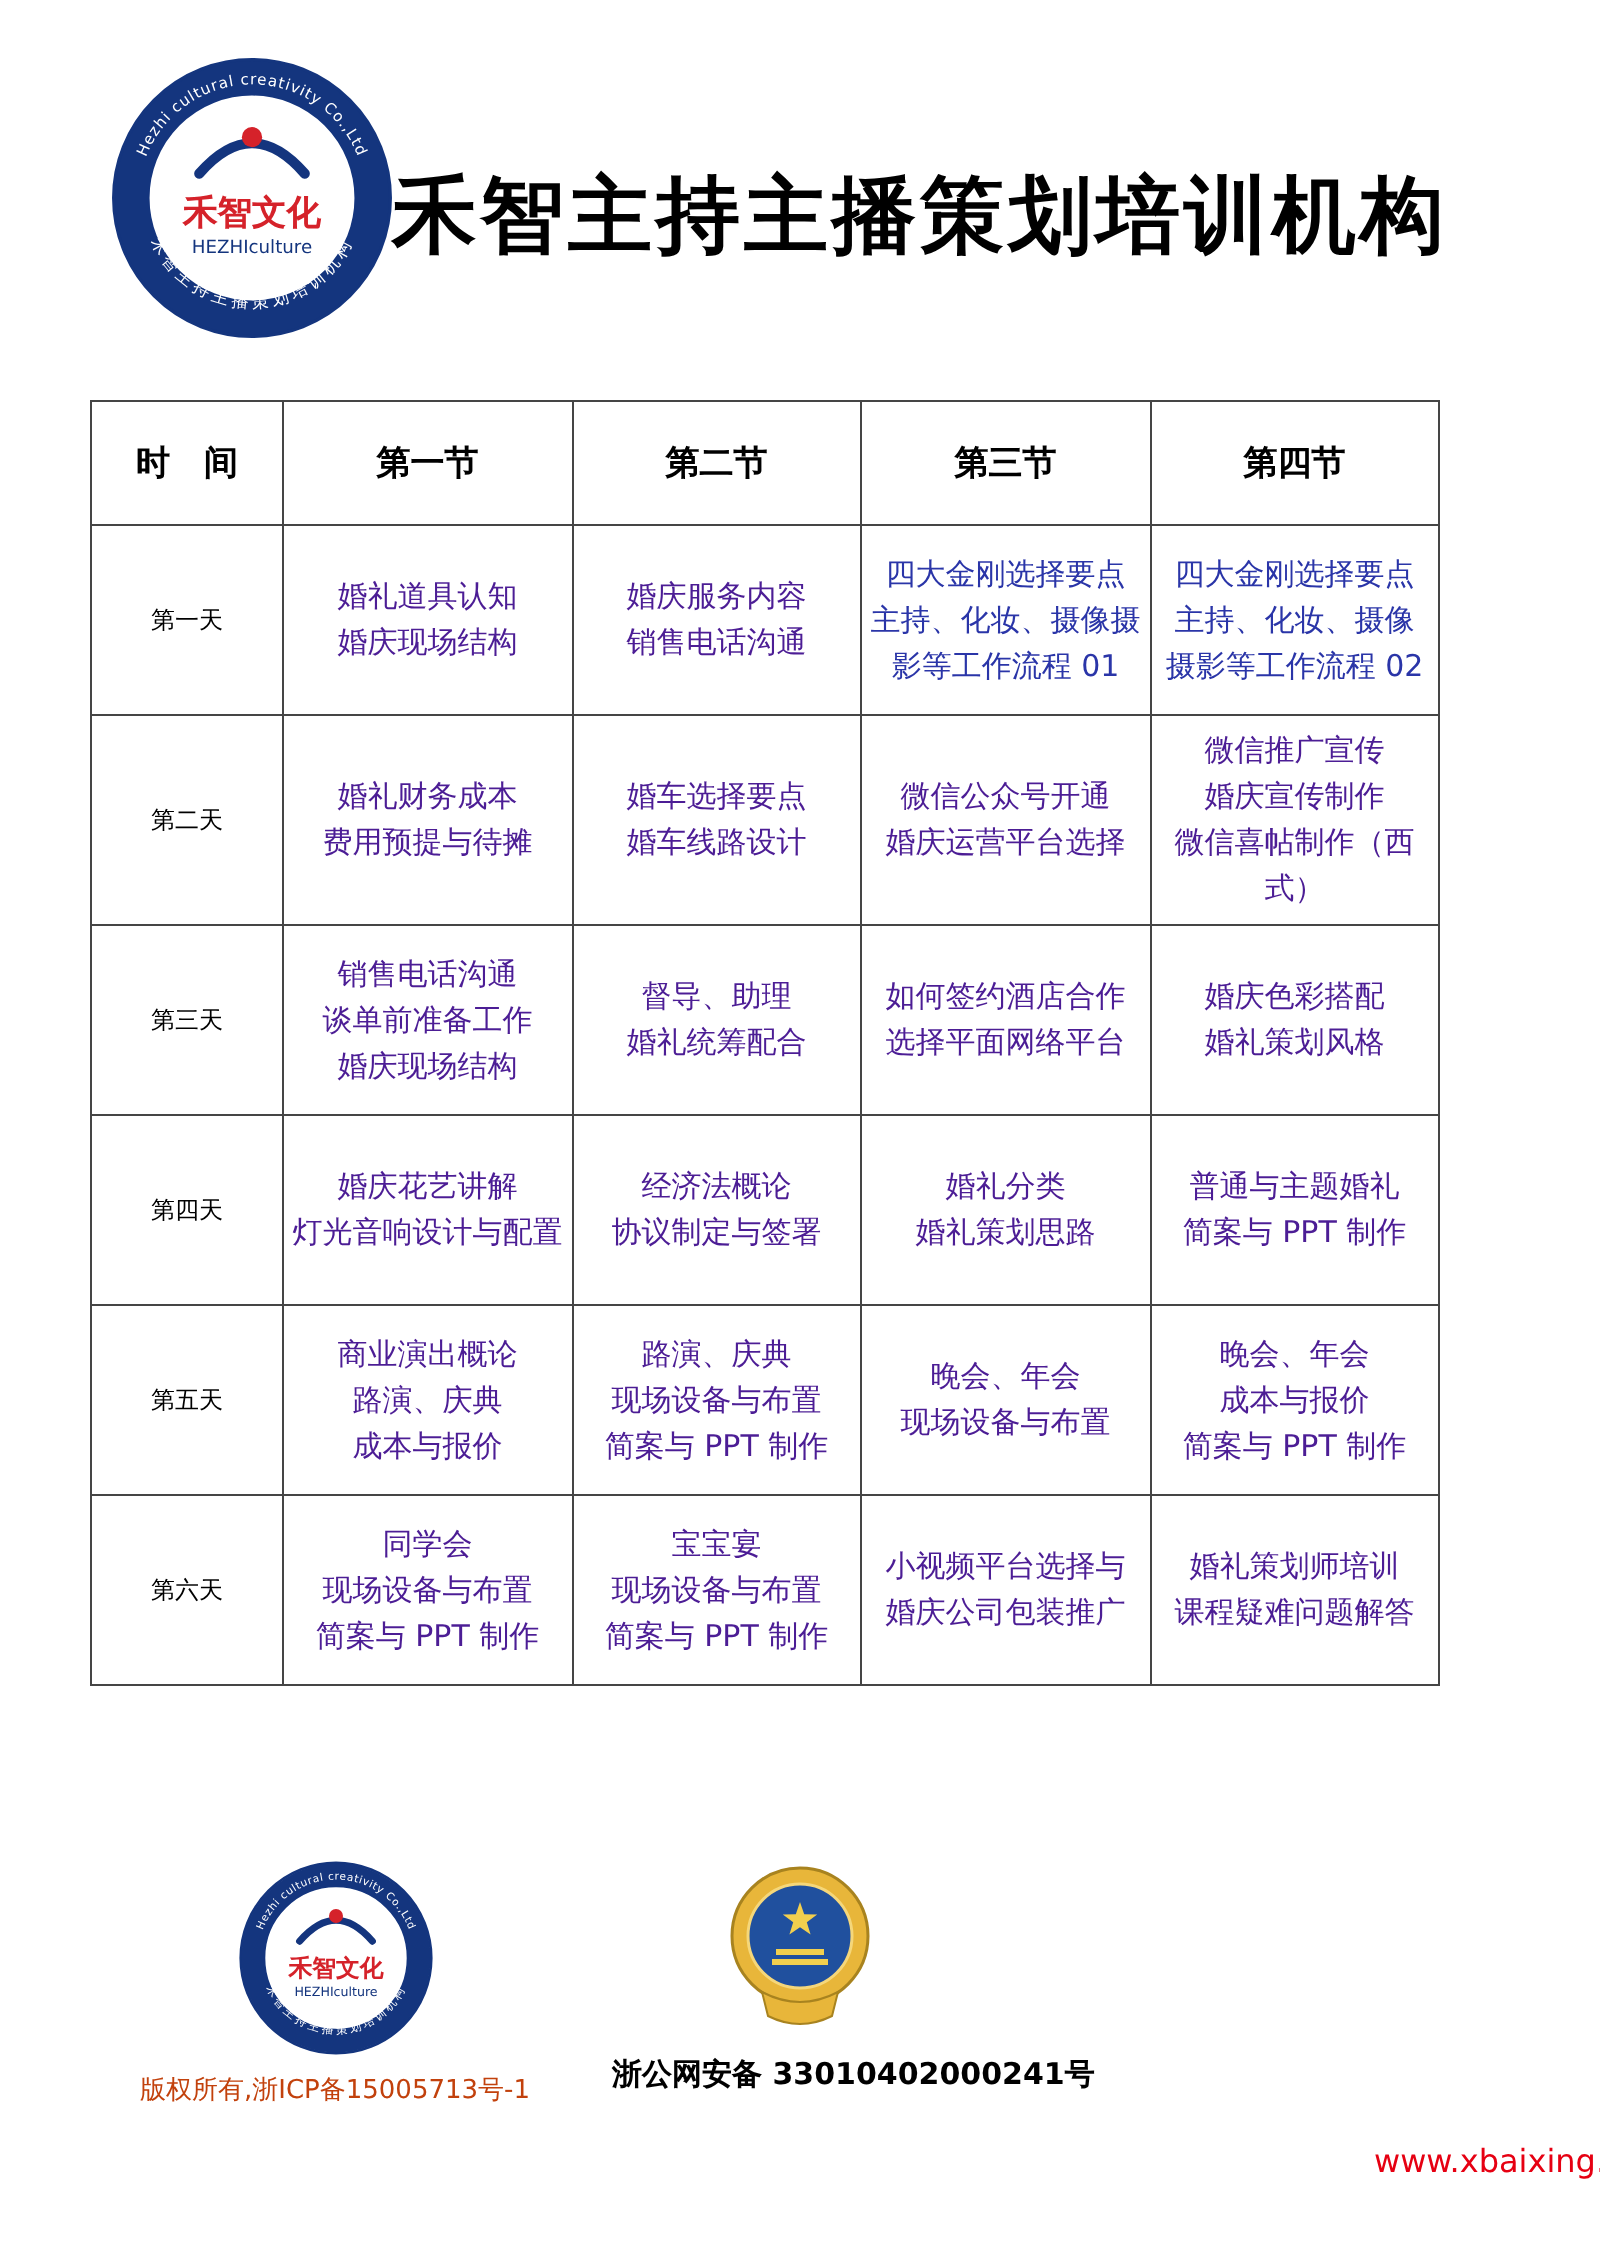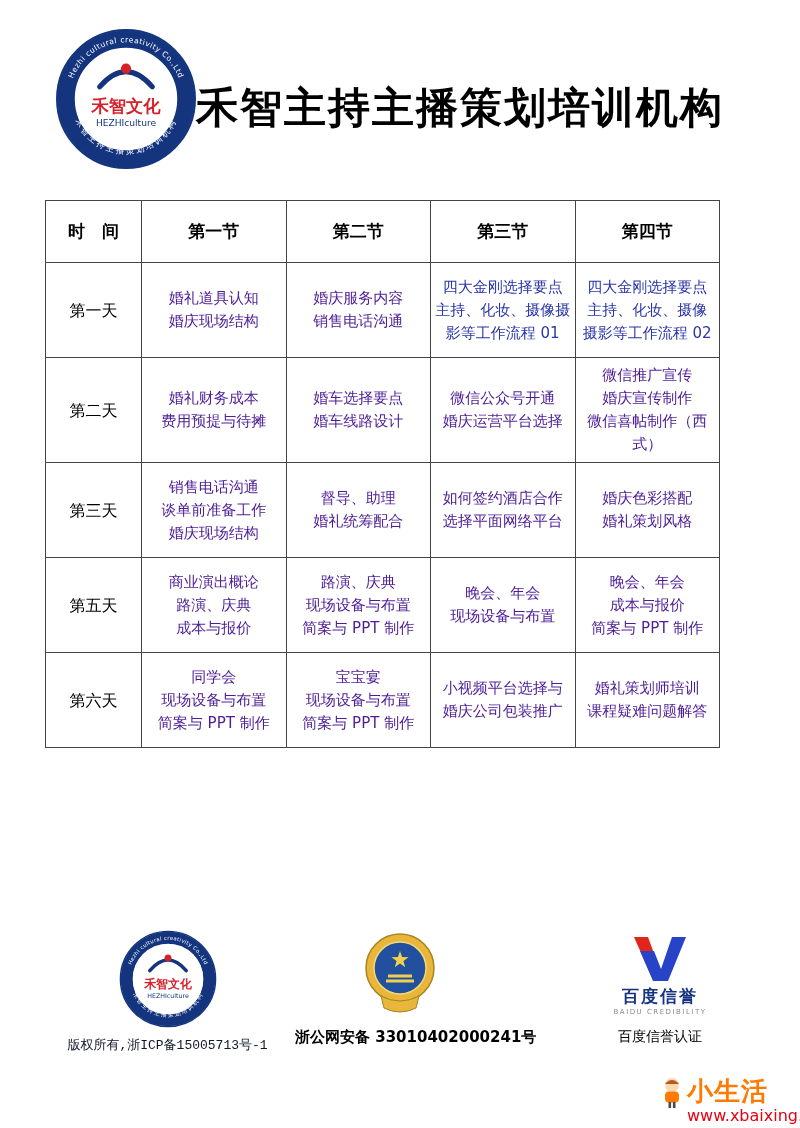--- a/index.html
+++ b/index.html
@@ -20,30 +20,30 @@
   .course-table {
     position:absolute; left:45px; top:200px; width:675px;
     border-collapse:collapse; table-layout:fixed;
   }
   .course-table col.time-col { width:96px; }
   .course-table th, .course-table td {
     border:1px solid #454545; text-align:center; vertical-align:middle; padding:6px 4px;
   }
   .course-table thead th { height:62px; font-size:17px; font-weight:bold; color:#000; }
   .course-table tbody td { height:95px; font-size:15px; line-height:23px; color:#4c1d95; }
-  .course-table td.time-cell { font-size:16px; color:#000;text-align:center; }
+  .course-table td.time-cell { font-size:12px; color:#000;text-align:center; }
 
   
   .footer-left  { position:absolute; left:60px;  top:930px; width:215px; text-align:center; }
   .footer-center{ position:absolute; left:295px; top:930px; width:210px; text-align:center; }
   .footer-right { position:absolute; left:565px; top:935px; width:190px; text-align:center; }
   .footer-logo  { width:98px; height:98px; margin:0 auto; }
-  .copyright    { margin-top:8px; font-size:13px; color:#0f172a; white-space:nowrap;font-family:Liberation Mono, monospace; }
+  .copyright    { margin-top:8px; font-size:13px; color:#c2410c; white-space:nowrap; }
   .police-badge { width:78px; height:84px; margin:0 auto; }
-  .police-record{ margin-top:14px; font-size:15px; font-weight:bold; color:#000; white-space:nowrap; }
+  .police-record{ margin-top:14px; font-size:15px; font-weight:bold; color:#000; white-space:nowrap;margin-left:11px; }
   .baidu-logo   { width:64px; height:48px; margin:0 auto; }
   .baidu-name   { margin-top:2px; font-size:17px; font-weight:bold; color:#16337f; letter-spacing:2px; }
   .baidu-sub    { font-size:7px; color:#8a8a8a; letter-spacing:1.5px; }
   .baidu-cert   { margin-top:12px; font-size:14px; color:#000; }
 
   
   .watermark { position:absolute; left:660px; top:1074px; width:125px; }
   .watermark-row { display:flex; align-items:center; gap:3px; }
   .mascot { display:inline-block; width:24px; height:32px; }
   .site-name { font-size:26px; font-weight:bold; color:#ff7a00; letter-spacing:1px; }
@@ -145,20 +145,39 @@
             <div>督导、助理</div>
             <div>婚礼统筹配合</div>
           </td>
           <td>
             <div>如何签约酒店合作</div>
             <div>选择平面网络平台</div>
           </td>
           <td>
             <div>婚庆色彩搭配</div>
             <div>婚礼策划风格</div>
+          </td>
+        </tr>
+        <tr>
+          <td class="time-cell">第四天</td>
+          <td>
+            <div>婚庆花艺讲解</div>
+            <div>灯光音响设计与配置</div>
+          </td>
+          <td>
+            <div>经济法概论</div>
+            <div>协议制定与签署</div>
+          </td>
+          <td>
+            <div>婚礼分类</div>
+            <div>婚礼策划思路</div>
+          </td>
+          <td>
+            <div>普通与主题婚礼</div>
+            <div>简案与 PPT 制作</div>
           </td>
         </tr>
         <tr>
           <td class="time-cell">第五天</td>
           <td>
             <div>商业演出概论</div>
             <div>路演、庆典</div>
             <div>成本与报价</div>
           </td>
           <td>
@@ -227,37 +246,18 @@
     <div class="police-badge"><svg width="78" height="84" viewBox="0 0 78 84" xmlns="http://www.w3.org/2000/svg">
    <circle cx="39" cy="38" r="34" fill="#e8b63a" stroke="#a8831f" stroke-width="1.5"></circle>
    <circle cx="39" cy="38" r="26" fill="#20509e" stroke="#f5d77a" stroke-width="1.5"></circle>
    <polygon points="39,21 36.9,27.1 30.4,27.2 35.6,31.1 33.7,37.3 39,33.6 44.3,37.3 42.4,31.1 47.6,27.2 41.1,27.1" fill="#f2cf4e"></polygon>
    <path d="M27,46 h24 M25,51 h28" stroke="#f2cf4e" stroke-width="3"></path>
    <path d="M20,66 Q39,76 58,66 L55,78 Q39,86 23,78 Z" fill="#e8b63a" stroke="#a8831f" stroke-width="1"></path>
   </svg></div>
     <div class="police-record">浙公网安备 33010402000241号</div>
   </div>
 
-  <div class="footer-right">
-    <div class="baidu-logo"><svg width="64" height="48" viewBox="0 0 64 48" xmlns="http://www.w3.org/2000/svg">
-   <polygon points="6,2 20,2 28,24 21,36" fill="#e1251b"></polygon>
-   <polygon points="58,2 44,2 33,34 26,16 12,16 25,46 40,46" fill="#2743c8"></polygon>
-  </svg></div>
-    <div class="baidu-name">百度信誉</div>
-    <div class="baidu-sub">BAIDU CREDIBILITY</div>
-    <div class="baidu-cert">百度信誉认证</div>
-  </div>
 
   <div class="watermark">
-    <div class="watermark-row">
-      <span class="mascot"><svg width="24" height="32" viewBox="0 0 24 32" xmlns="http://www.w3.org/2000/svg">
-   <circle cx="12" cy="9" r="7" fill="#fcd7b0"></circle>
-   <path d="M5,8 Q12,0 19,8 Z" fill="#b55a1e"></path>
-   <rect x="5" y="15.5" width="14" height="11" rx="4" fill="#ff7a00"></rect>
-   <rect x="8.5" y="26" width="2.6" height="6" fill="#4a4a4a"></rect>
-   <rect x="12.9" y="26" width="2.6" height="6" fill="#4a4a4a"></rect>
-  </svg></span>
-      <span class="site-name">小生活</span>
-    </div>
     <div class="site-url">www.xbaixing.com</div>
   </div>
 
 </div>
 
 </body></html>

